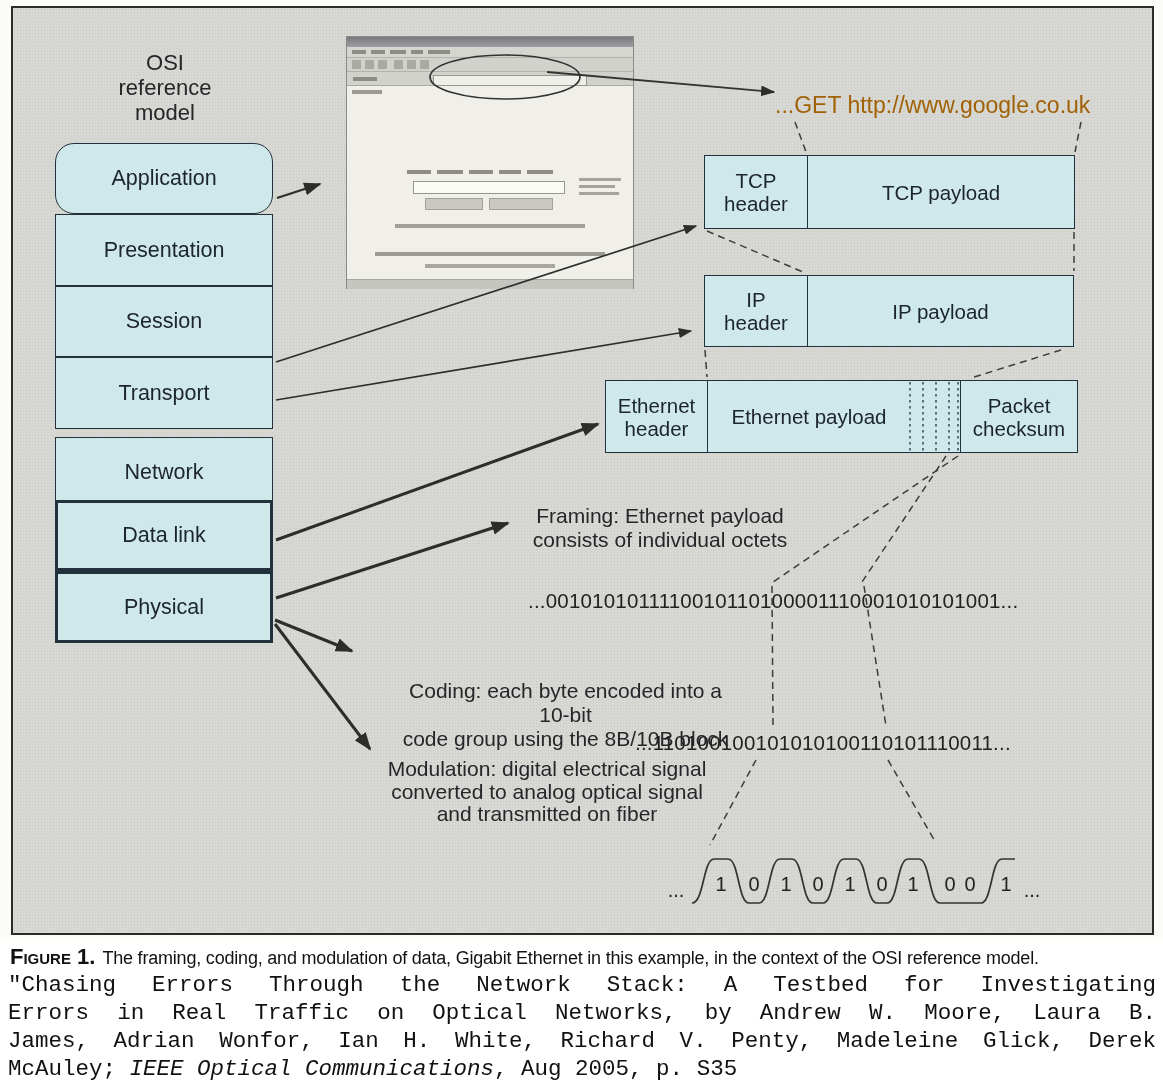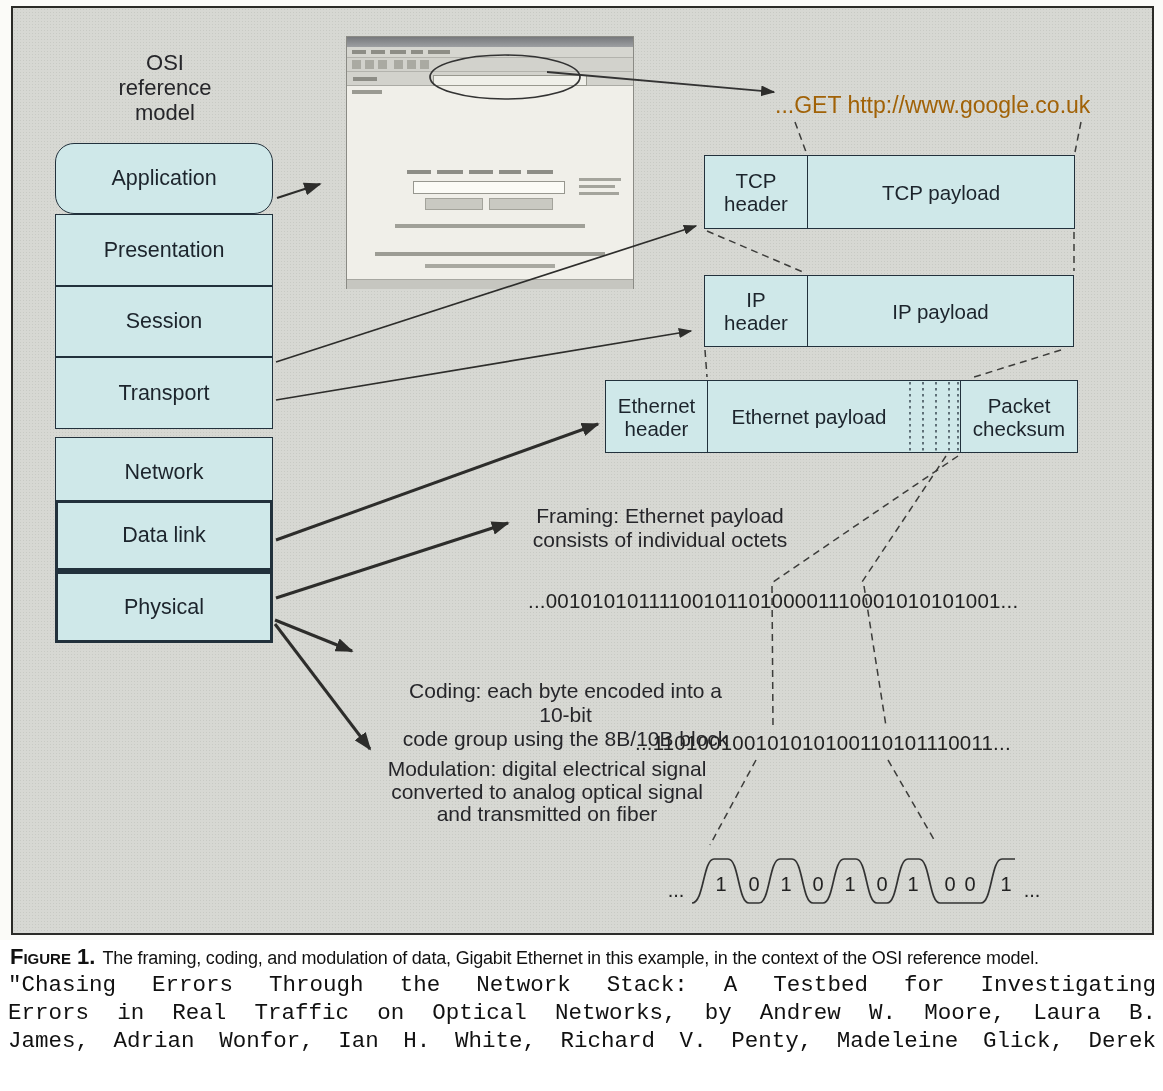--- a/index.html
+++ b/index.html
@@ -243,14 +243,15 @@
 </div>
 
 <div id="caption-area" class="abs">
   <div id="caption" class="abs">
     <span class="cap-label">Figure 1.</span><span>The framing, coding, and modulation of data, Gigabit Ethernet in this example, in the context of the OSI reference model.</span>
   </div>
   <div id="citation" class="abs">
     <div class="cit-just">"Chasing Errors Through the Network Stack: A Testbed for Investigating</div>
     <div class="cit-just">Errors in Real Traffic on Optical Networks, by Andrew W. Moore, Laura B.</div>
     <div class="cit-just">James, Adrian Wonfor, Ian H. White, Richard V. Penty, Madeleine Glick, Derek</div>
+    <div><span>McAuley; </span><span class="cit-italic">IEEE Optical Communications</span><span>, Aug 2005, p. S35</span></div>
   </div>
 </div>
 
 </body></html>

